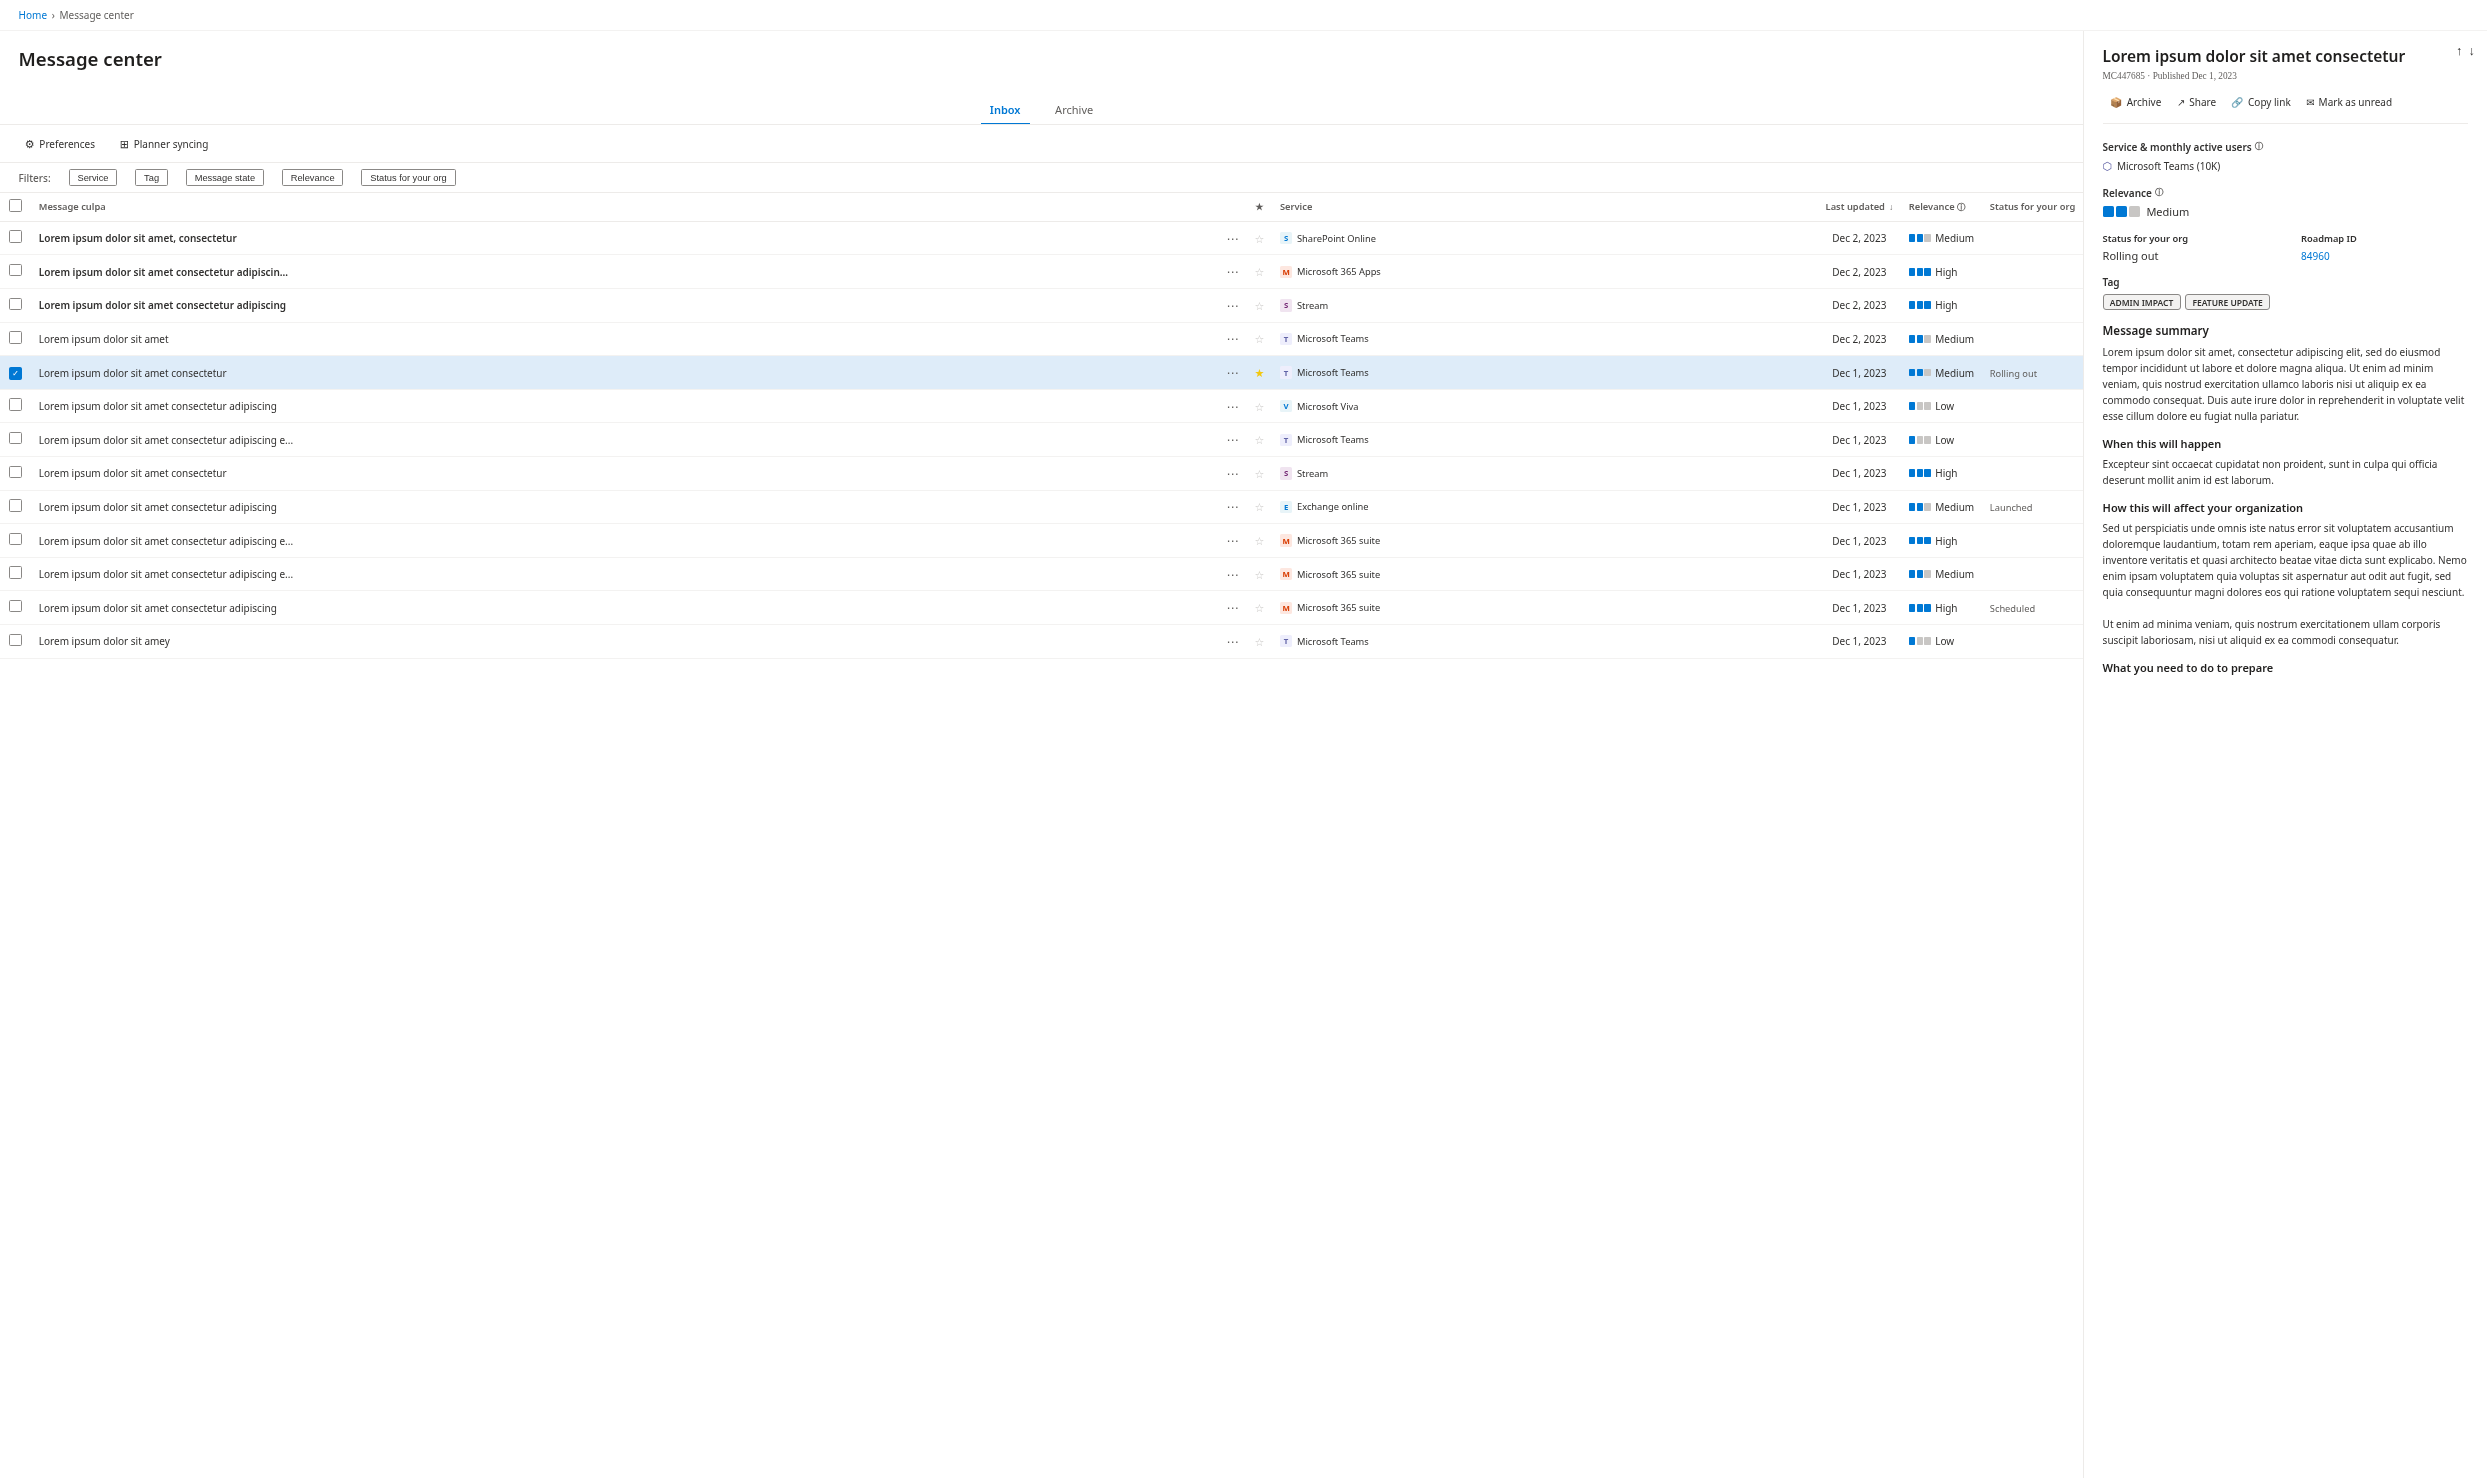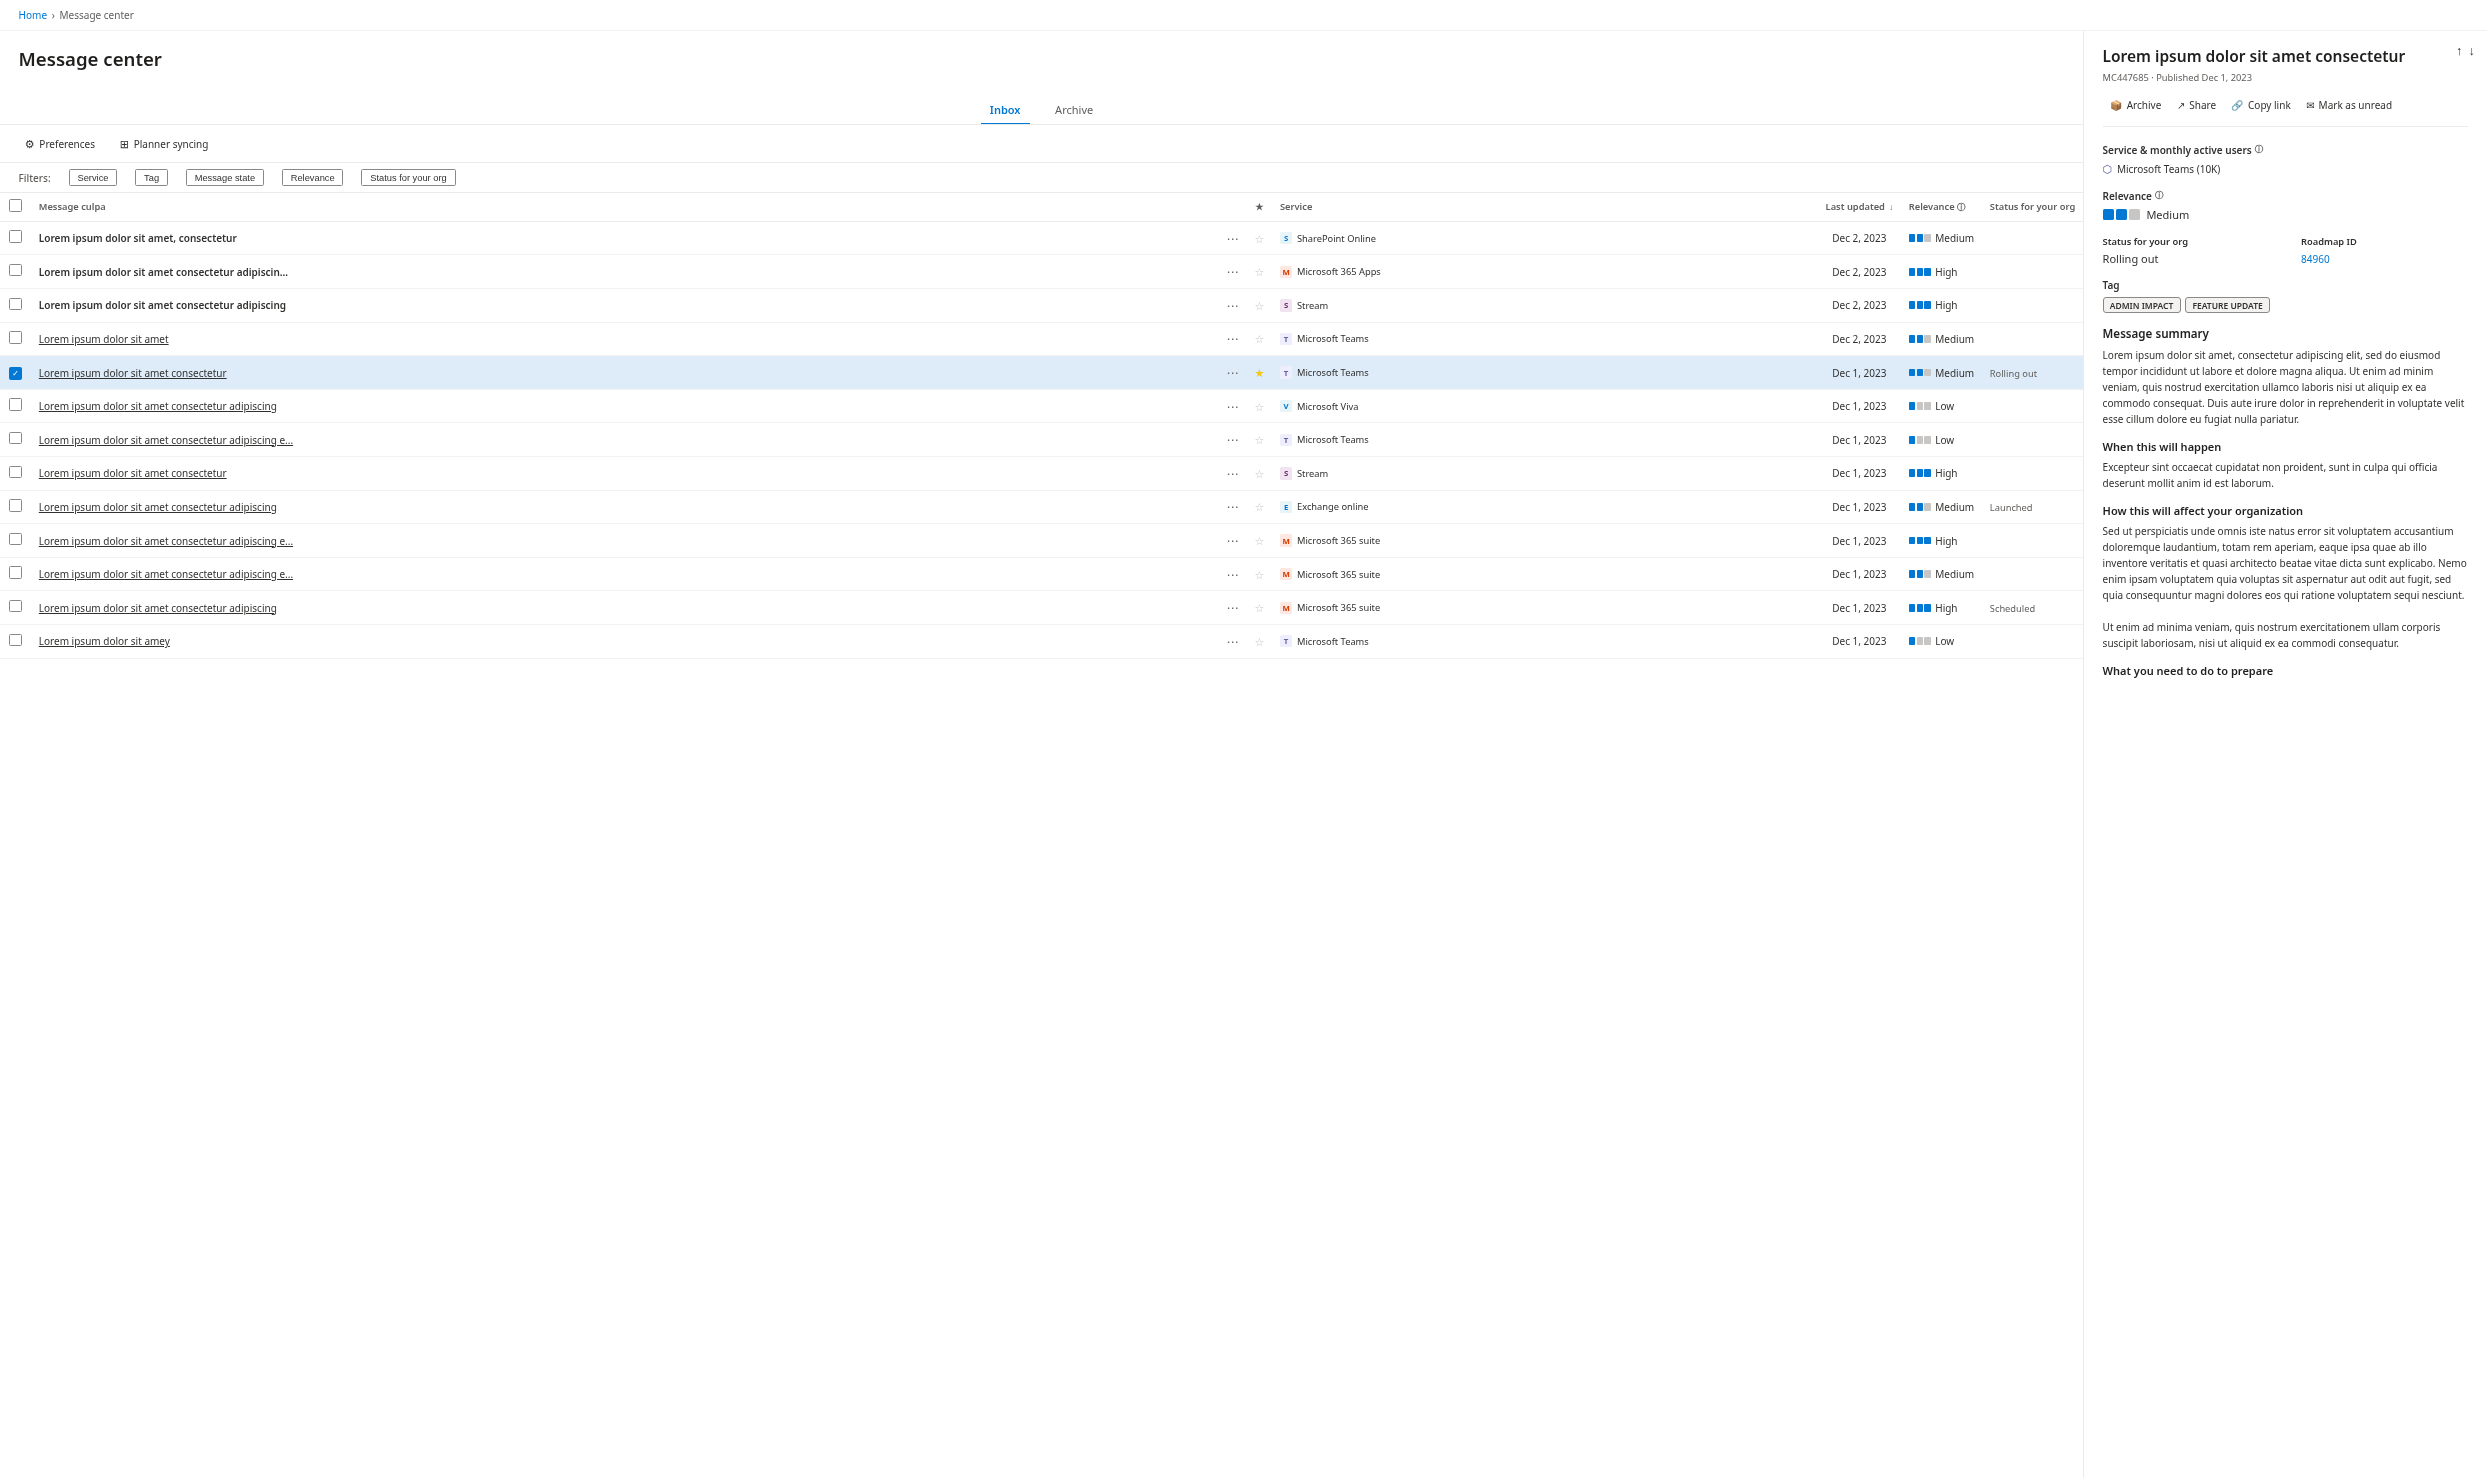--- a/index.html
+++ b/index.html
@@ -39,21 +39,21 @@
     .cb-col { width: 31px; text-align: center; }
     .title-col { min-width: 155px; }
     .menu-col { width: 23px; }
     .star-col { width: 23px; text-align: center; }
     .service-col { min-width: 124px; }
     .updated-col { width: 78px; white-space: nowrap; text-align: center; }
     .relevance-col { width: 78px; }
     .status-col { width: 93px; }
 
     .msg-title-bold { font-weight: 600; }
-    .msg-title-normal { font-weight: 400; text-decoration: underline; }
+    .msg-title-normal { font-weight: 400; }
 
     .three-dot { color: #605e5c; cursor: pointer; font-size: 12.4px; }
     .star { color: #f2c811; font-size: 11px; }
     .star-empty { color: #c8c6c4; font-size: 11px; }
 
     .service-badge { display: flex; align-items: center; gap: 4.7px; font-size: 9.3px; }
     .svc-icon { width: 12.4px; height: 12.4px; display: inline-flex; align-items: center; justify-content: center; font-size: 9.3px; border-radius: 1.6px; flex-shrink: 0; }
 
     .relevance-bars { display: flex; align-items: center; gap: 4.7px; }
     .bars { display: flex; gap: 1.6px; }
@@ -66,21 +66,21 @@
     .checkbox { width: 12.4px; height: 12.4px; border: 0.8px solid #8a8886; border-radius: 1.6px; cursor: pointer; display: inline-flex; align-items: center; justify-content: center; }
     .checkbox.checked { background: #0078d4; border-color: #0078d4; color: #fff; font-size: 7.8px; }
 
     
     .right-panel { width: 403px; flex-shrink: 0; overflow-y: auto; padding: 15.5px 18.6px; position: relative; }
 
     .nav-arrows { position: absolute; top: 11px; right: 12.4px; display: flex; gap: 6.2px; }
     .nav-arrow { font-size: 12.4px; cursor: pointer; color: #323130; }
 
     .detail-title { font-size: 15.5px; font-weight: 600; color: #201f1e; margin-bottom: 4.7px; line-height: 1.3; }
-    .detail-meta { font-size: 9.3px; color: #605e5c; margin-bottom: 11px; }
+    .detail-meta { font-size: 9.3px; color: #605e5c; margin-bottom: 11px; font-family: Liberation Serif, serif; }
 
     .detail-actions { display: flex; gap: 0; margin-bottom: 15.5px; border-bottom: 0.8px solid #edebe9; padding-bottom: 11px; }
     .detail-action-btn { display: flex; align-items: center; gap: 3.9px; font-size: 10px; color: #323130; padding: 3.1px 7.8px; cursor: pointer; border-radius: 1.6px; }
 
     .detail-section { margin-bottom: 12.4px; }
     .detail-section-title { font-size: 10px; font-weight: 600; color: #323130; margin-bottom: 4.7px; display: flex; align-items: center; gap: 3.1px; }
 
     .service-item { display: flex; align-items: center; gap: 4.7px; font-size: 10px; }
 
     .relevance-section { display: flex; align-items: center; gap: 6.2px; }

